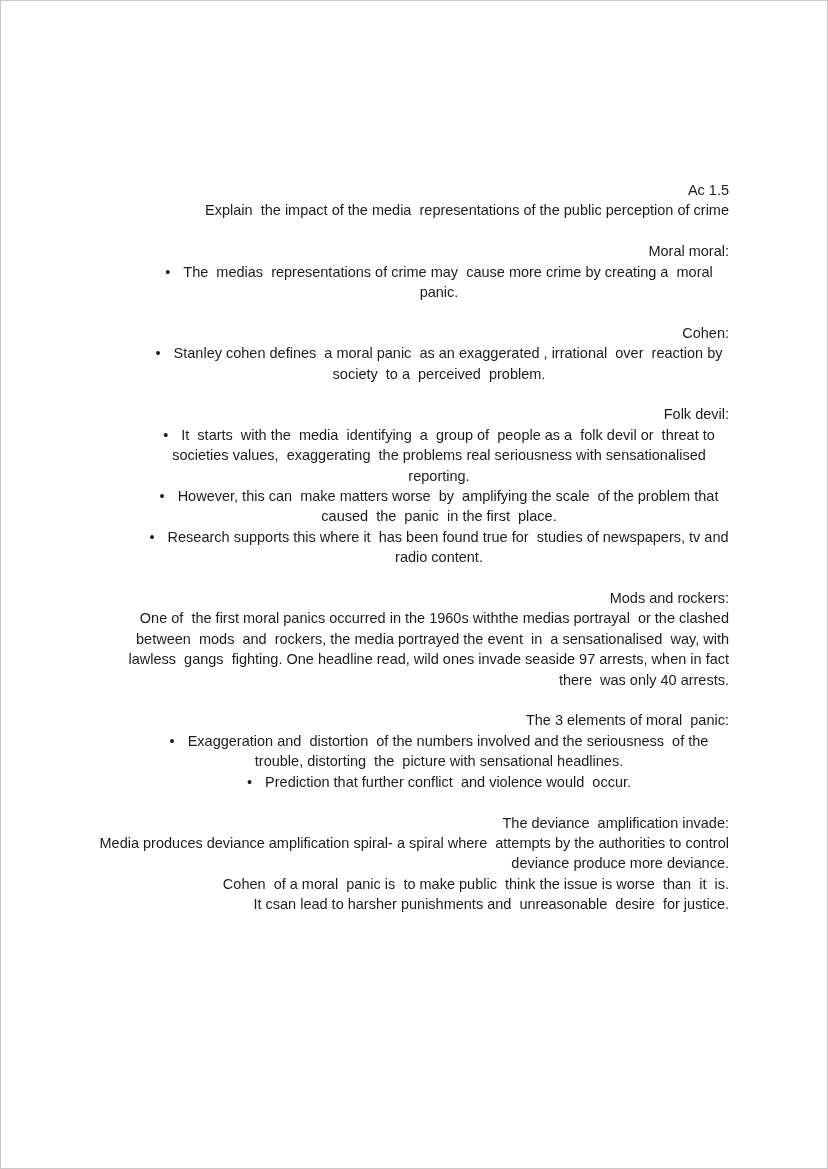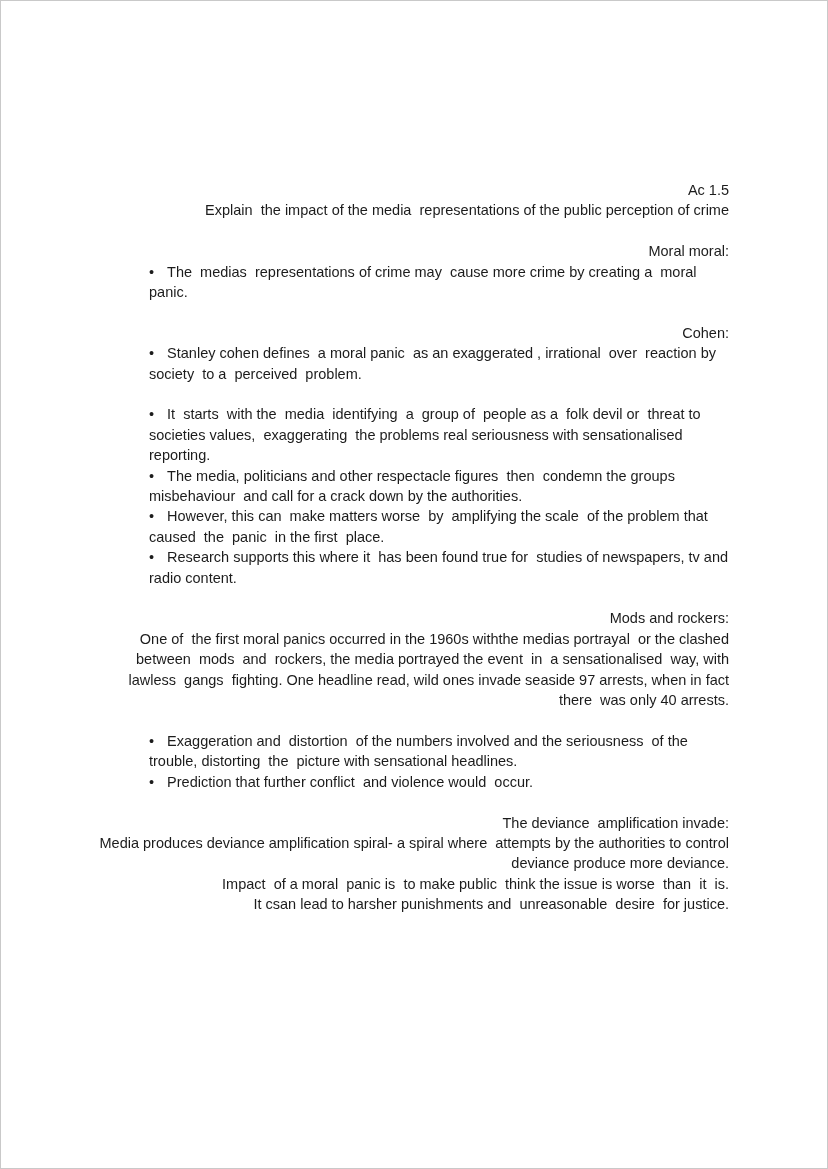--- a/index.html
+++ b/index.html
@@ -21,21 +21,21 @@
   .line {
     margin: 0;
     text-align: right;
     white-space: pre-wrap;
   }
   section {
     margin-top: 20.4px;
   }
   .bullet-item {
     margin-left: 50px;
-    text-align: left;
+    text-align: center;
   }
   .bullet {
     padding-right: 13px;
   }
   .item-text {
     white-space: pre-wrap;
   }
 </style>
 </head>
 <body>
@@ -49,36 +49,37 @@
     <p class="line">Moral moral:</p>
     <div class="bullet-item"><span class="bullet">•</span><span class="item-text">The  medias  representations of crime may  cause more crime by creating a  moral panic.</span></div>
   </section>
 
   <section>
     <p class="line">Cohen:</p>
     <div class="bullet-item"><span class="bullet">•</span><span class="item-text">Stanley cohen defines  a moral panic  as an exaggerated , irrational  over  reaction by society  to a  perceived  problem.</span></div>
   </section>
 
   <section>
+    <p class="line">Folk devil:</p>
     <div class="bullet-item"><span class="bullet">•</span><span class="item-text">It  starts  with the  media  identifying  a  group of  people as a  folk devil or  threat to societies values,  exaggerating  the problems real seriousness with sensationalised reporting.</span></div>
-    <div class="bullet-item"><span class="bullet">•</span><span class="item-text">The media, politicians and other respectacle figures  then  condemn the groups misbehaviour  and call for a crack down by the authorities.</span></div>
     <div class="bullet-item"><span class="bullet">•</span><span class="item-text">However, this can  make matters worse  by  amplifying the scale  of the problem that caused  the  panic  in the first  place.</span></div>
     <div class="bullet-item"><span class="bullet">•</span><span class="item-text">Research supports this where it  has been found true for  studies of newspapers, tv and  radio content.</span></div>
   </section>
 
   <section>
     <p class="line">Mods and rockers:</p>
     <p class="line">One of  the first moral panics occurred in the 1960s withthe medias portrayal  or the clashed between  mods  and  rockers, the media portrayed the event  in  a sensationalised  way, with lawless  gangs  fighting. One headline read, wild ones invade seaside 97 arrests, when in fact there  was only 40 arrests.</p>
   </section>
 
   <section>
+    <p class="line">The 3 elements of moral  panic:</p>
     <div class="bullet-item"><span class="bullet">•</span><span class="item-text">Exaggeration and  distortion  of the numbers involved and the seriousness  of the trouble, distorting  the  picture with sensational headlines.</span></div>
     <div class="bullet-item"><span class="bullet">•</span><span class="item-text">Prediction that further conflict  and violence would  occur.</span></div>
   </section>
 
   <section>
     <p class="line">The deviance  amplification invade:</p>
     <p class="line">Media produces deviance amplification spiral- a spiral where  attempts by the authorities to control deviance produce more deviance.</p>
-    <p class="line">Impact  of a moral  panic is  to make public  think the issue is worse  than  it  is.</p>
+    <p class="line">Cohen  of a moral  panic is  to make public  think the issue is worse  than  it  is.</p>
     <p class="line">It csan lead to harsher punishments and  unreasonable  desire  for justice.</p>
   </section>
 
 </div>
 
 </body></html>

